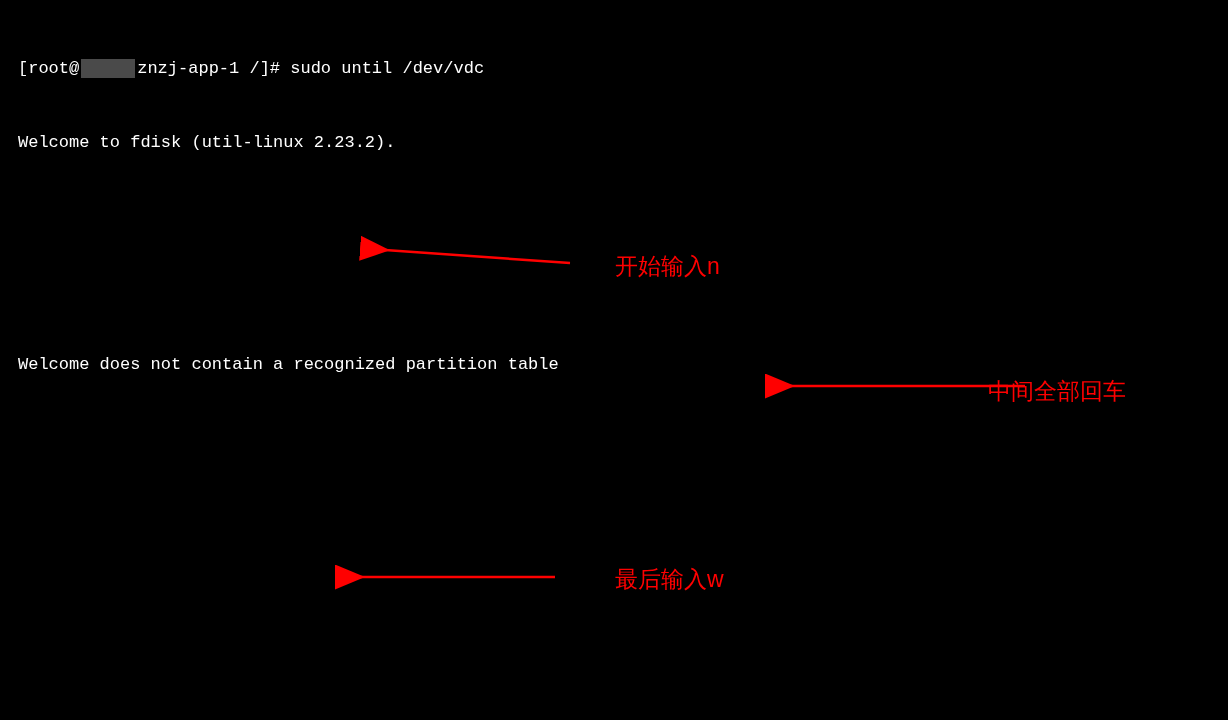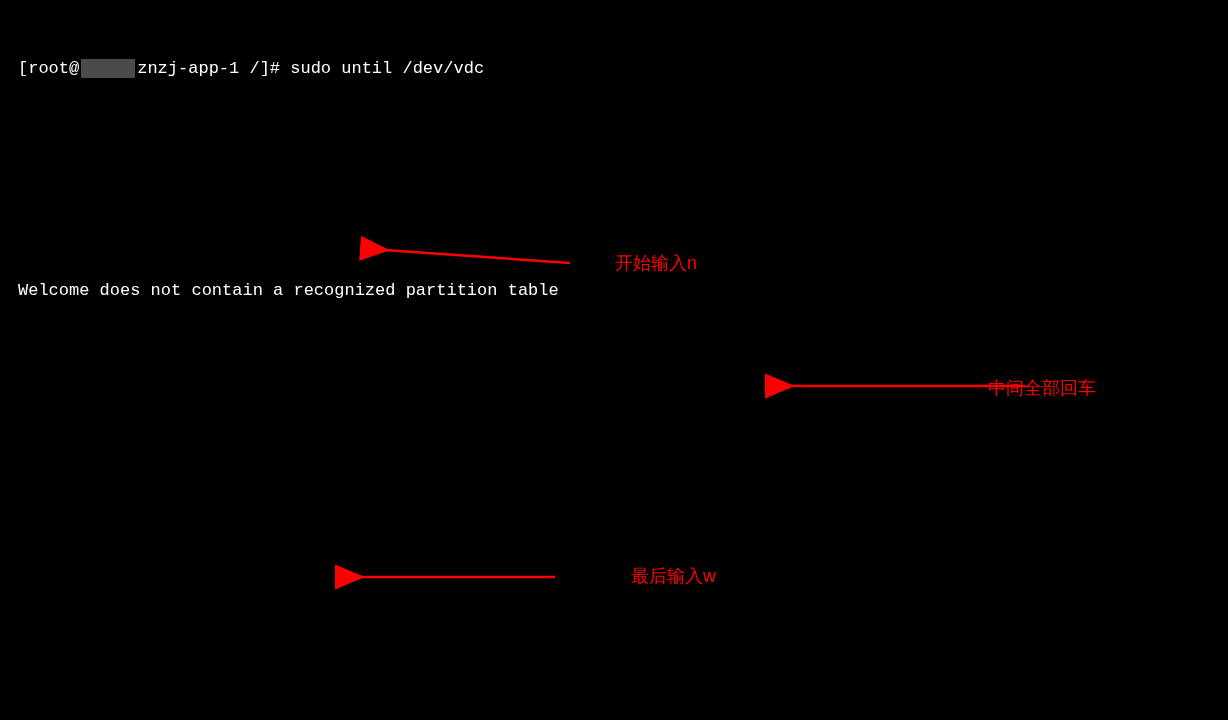--- a/index.html
+++ b/index.html
@@ -32,37 +32,38 @@
       width: 54px;
       background: #4a4a4a;
       height: 1.1em;
       vertical-align: middle;
       margin: 0 2px;
     }
     .annotation {
       position: absolute;
       color: #ff0000;
       font-family: 'Microsoft YaHei', Arial, sans-serif;
-      font-size: 18px;
+      font-size: 23px;
       font-weight: normal;
       white-space: nowrap;
     }
     .arrow {
       position: absolute;
       pointer-events: none;
     }
     .arrow svg {
       overflow: visible;
     }
   </style>
 </head>
 <body>
 
 <div class="terminal">
   <span class="line"><span>[root@</span><span class="prompt-host-blur"></span><span>znzj-app-1 /]#</span> <span>sudo until /dev/vdc</span></span>
+  <span class="line">Welcome to fdisk (util-linux 2.23.2).</span>
   <span class="line"></span>
   <span class="line"></span>
   <span class="line">Welcome does not contain a recognized partition table</span>
   <span class="line"></span>
   
   
   
   
   
   
@@ -107,13 +108,13 @@
 <div class="arrow" style="left:345px; top:568px;">
   <svg width="210" height="14">
     <defs>
       <marker id="ah3" markerWidth="12" markerHeight="10" refX="2" refY="5" orient="auto">
         <polygon points="0 5, 12 0, 12 10" fill="#ff0000"></polygon>
       </marker>
     </defs>
     <line x1="210" y1="7" x2="15" y2="7" stroke="#ff0000" stroke-width="2.5" marker-end="url(#ah3)"></line>
   </svg>
 </div>
-<div class="annotation" style="left:631px; top:563px;">最后输入w</div>
+<div class="annotation" style="left:615px; top:563px;">最后输入w</div>
 
 </body></html>

